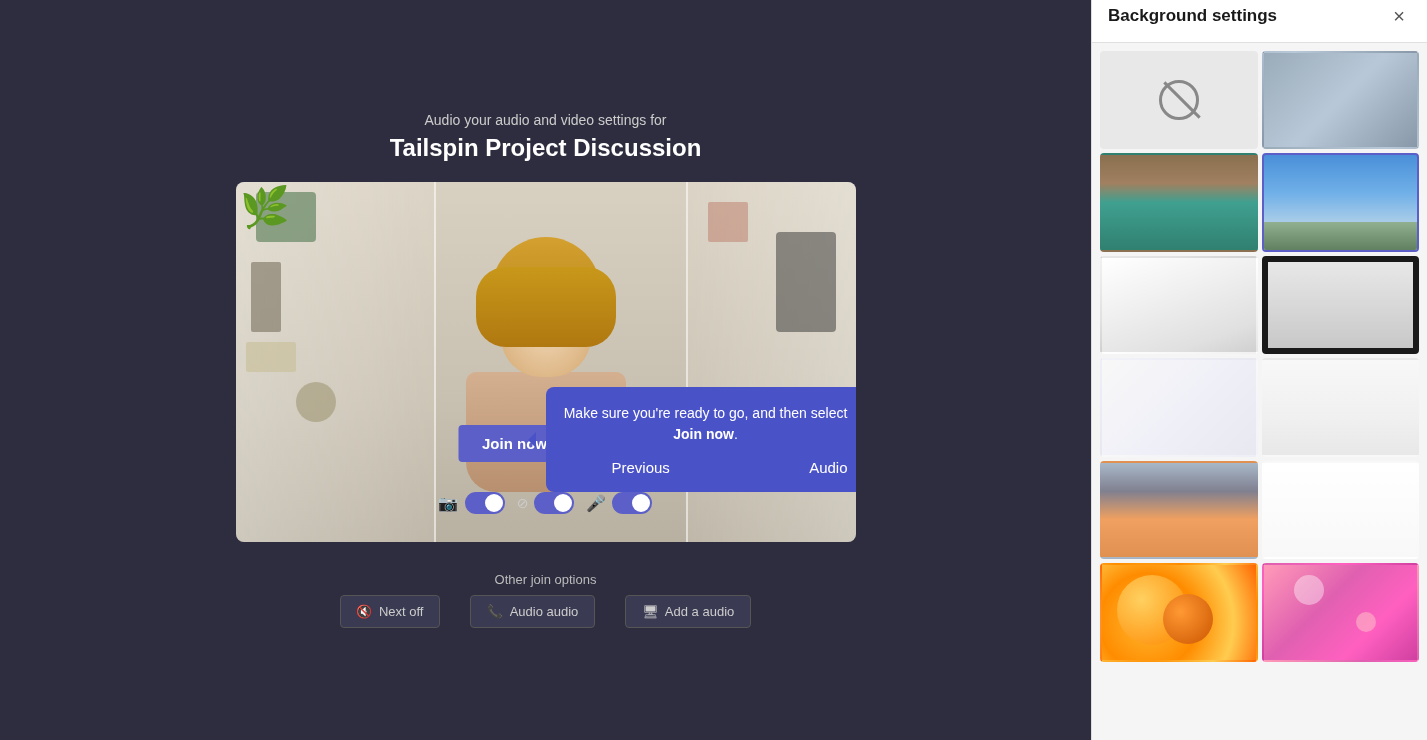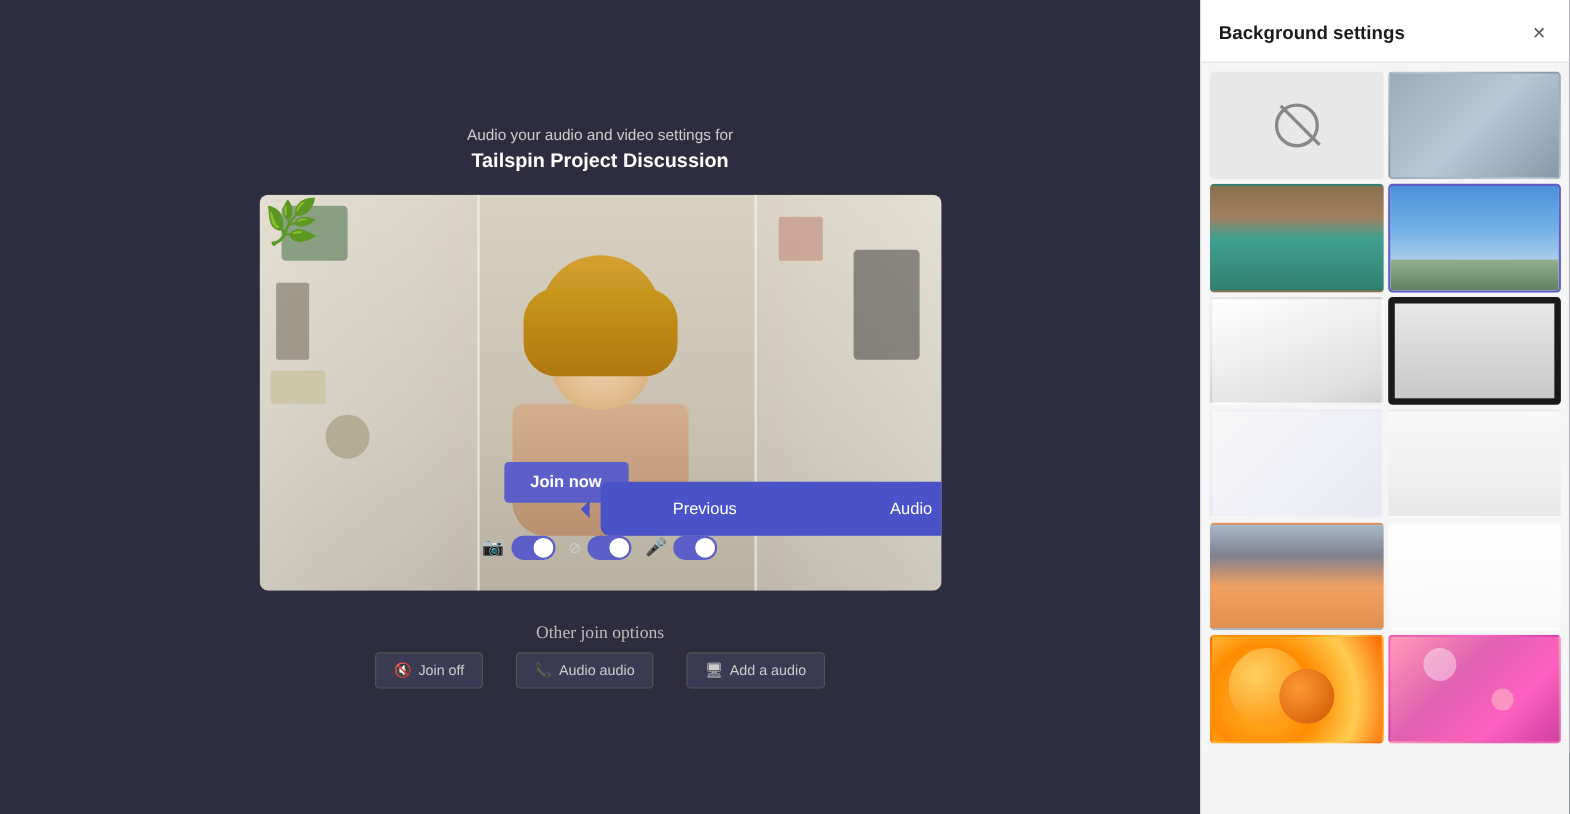--- a/index.html
+++ b/index.html
@@ -27,21 +27,21 @@
       text-align: center;
       margin-bottom: 20px;
     }
     .header-subtitle {
       color: #ccc;
       font-size: 14px;
       margin-bottom: 6px;
     }
     .header-title {
       color: #fff;
-      font-size: 18px;
+      font-size: 24px;
       font-weight: 700;
     }
 
     
     .video-wrapper {
       position: relative;
       width: 620px;
       height: 360px;
       border-radius: 8px;
       overflow: hidden;
@@ -154,22 +154,21 @@
       display: flex;
       align-items: center;
       gap: 4px;
       font-weight: 500;
     }
 
     
     .other-join {
       margin-top: 14px;
       color: #bbb;
-      font-size: 16px;
-      font-family: Liberation Serif, serif;
+      font-size: 13px;
     }
     .join-options-row {
       display: flex;
       gap: 30px;
       margin-top: 8px;
     }
     .join-option-btn {
       background: #3a3a52;
       border: 1px solid #555;
       border-radius: 4px;
@@ -189,21 +188,21 @@
       border-left: 1px solid #ddd;
       display: flex;
       flex-direction: column;
       overflow-y: auto;
     }
 
     .panel-header {
       display: flex;
       align-items: center;
       justify-content: space-between;
-      padding: 18px 16px 14px;
+      padding: 4px 16px 14px;
       border-bottom: 1px solid #e0e0e0;
       background: #fff;
       position: sticky;
       top: 0;
       z-index: 5;
     }
     .panel-title {
       font-size: 17px;
       font-weight: 600;
       color: #1a1a1a;
@@ -396,33 +395,36 @@
         <span class="control-icon" style="font-size:14px;color:#ccc;">⊘</span>
         <div class="toggle on"></div>
       </div>
       <div class="control-item">
         <span class="control-icon">🎤</span>
         <div class="toggle on"></div>
       </div>
     </div>
 
     <div class="tooltip-callout">
+      <div class="tooltip-text">
+        <span>Make sure you're ready to go, and then select <strong>Join now</strong>.</span>
+      </div>
       <div class="tooltip-nav">
         <button class="tooltip-nav-btn">Previous</button>
         <button class="tooltip-nav-btn">Audio</button>
       </div>
     </div>
   </div>
 
   <div style="margin-top:16px; display:flex; flex-direction:column; align-items:center;">
     <div class="other-join">Other join options</div>
     <div class="join-options-row">
       <button class="join-option-btn">
         <span>🔇</span>
-        <span>Join off</span>
+        <span>Next off</span>
       </button>
       <button class="join-option-btn">
         <span>📞</span>
         <span>Audio audio</span>
       </button>
       <button class="join-option-btn">
         <span>🖥</span>
         <span>Add a audio</span>
       </button>
     </div>

